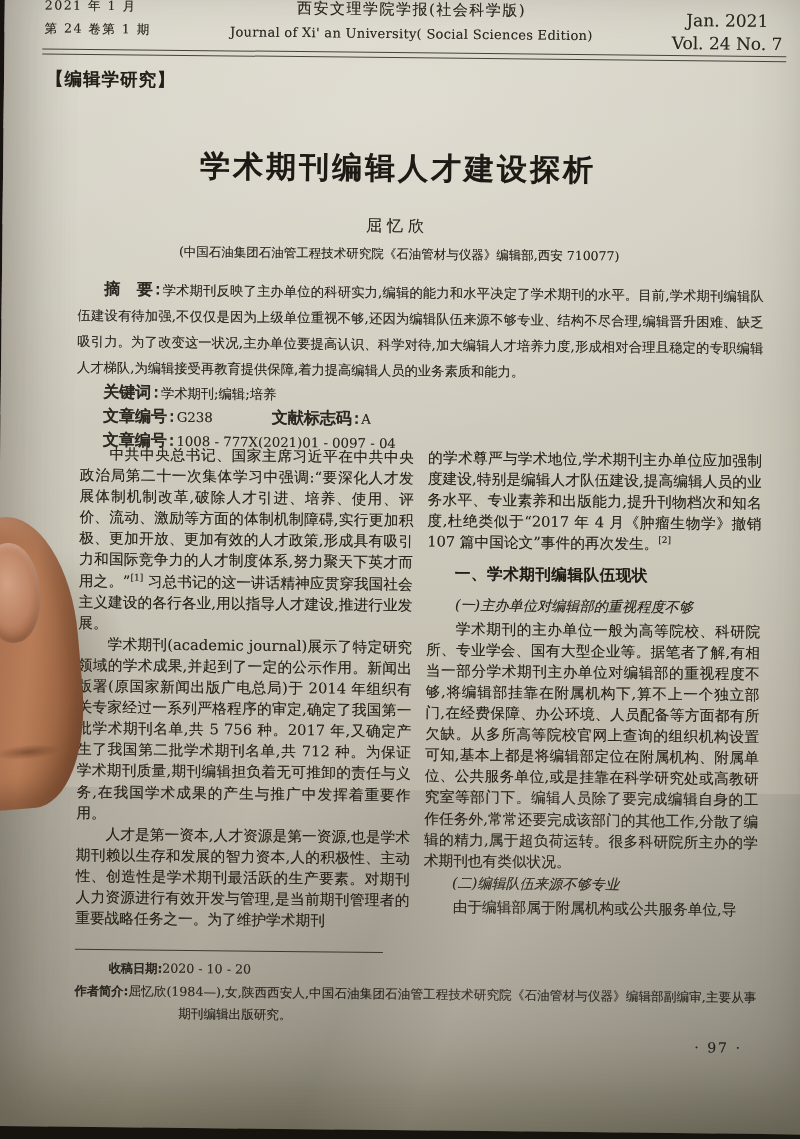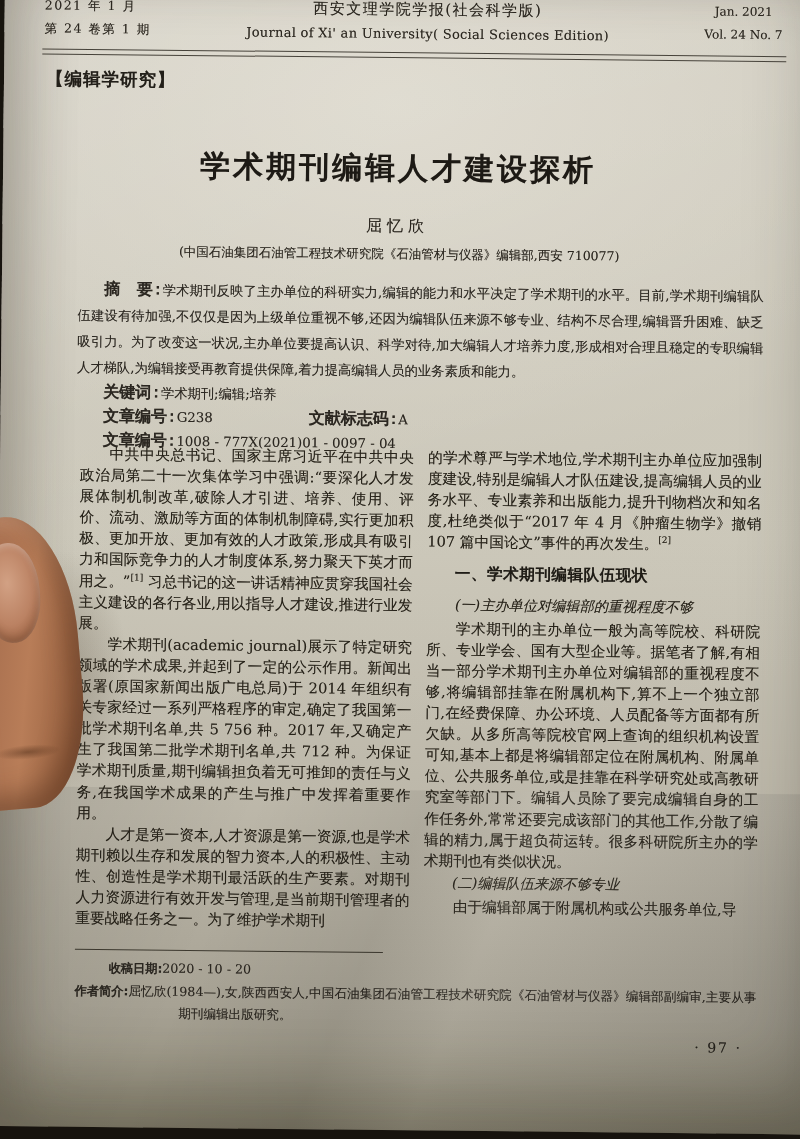--- a/index.html
+++ b/index.html
@@ -27,41 +27,41 @@
       rgba(0,0,0,0.07) 46%, rgba(255,255,255,0.05) 58%, rgba(0,0,0,0.13) 100%);
   }
   .page * { text-shadow:0 0 0.6px rgba(55,48,40,0.45); }
 
   
   .hdr { position:absolute; top:7px; left:40px; right:34px; display:flex; justify-content:space-between; }
   .hdr-left { font-size:12.5px; line-height:23px; letter-spacing:1.5px; }
   .hdr-center { text-align:center; padding-top:3px; }
   .hdr-center .cn { font-size:15px; letter-spacing:1.5px; }
   .hdr-center .en { font-size:13px; margin-top:7px; letter-spacing:0.3px; }
-  .hdr-right { text-align:center; font-size:12px; line-height:23px; }
+  .hdr-right { text-align:center; font-size:17px; line-height:23px; padding-top:9px; }
   .rule-double { position:absolute; top:62px; left:38px; right:30px; height:3.5px;
     border-top:1.7px solid #46423a; border-bottom:1.7px solid #46423a; }
   .section-label { position:absolute; top:80px; left:42px; font-size:17.5px; font-weight:bold;
     letter-spacing:1px; color:#221f19; font-family:"DejaVu Sans","Liberation Sans",sans-serif; }
 
   
   .title  { position:absolute; top:158px; left:0; right:22px; text-align:center;
     font-size:30px; font-weight:bold; letter-spacing:3px; color:#1d1a15; }
   .author { position:absolute; top:226px; left:0; right:22px; text-align:center;
     font-size:16px; letter-spacing:5px; }
   .affil  { position:absolute; top:256px; left:0; right:18px; text-align:center; font-size:12.5px; }
 
   
   .front { position:absolute; top:290px; left:76px; right:50px; font-size:13.3px;
     line-height:26px; text-align:justify; color:#2b2721; }
   .front p { margin:0; word-break:break-all; }
   .front .ab { text-indent:2em; }
   .front .kw, .front .meta1, .front .meta2 { text-indent:2em; line-height:23px; }
   .front b { font-weight:bold; font-family:Liberation Mono, monospace; font-size:16px; }
-  .front .dc { margin-left:96px; }
+  .front .dc { margin-left:59px; }
 
   
   .cols { position:absolute; top:456px; left:80px; right:50px; display:flex; gap:14px; color:#262219; }
   .col { flex:1; font-size:14.7px; line-height:21.1px; text-align:justify; min-width:0; }
   .col p { margin:0; word-break:break-all; }
   .b-para { text-indent:2em; }
   .b-cont { text-indent:0; }
   .b-h1 { font-weight:bold; font-size:15.6px; padding-left:28px; margin:12px 0 9px 0 !important;
     letter-spacing:0.5px; color:#1f1c16; font-family:"DejaVu Sans","Liberation Sans",sans-serif; }
   .b-h2 { font-style:italic; text-indent:2em; font-size:14.2px; margin:2px 0 !important; }

